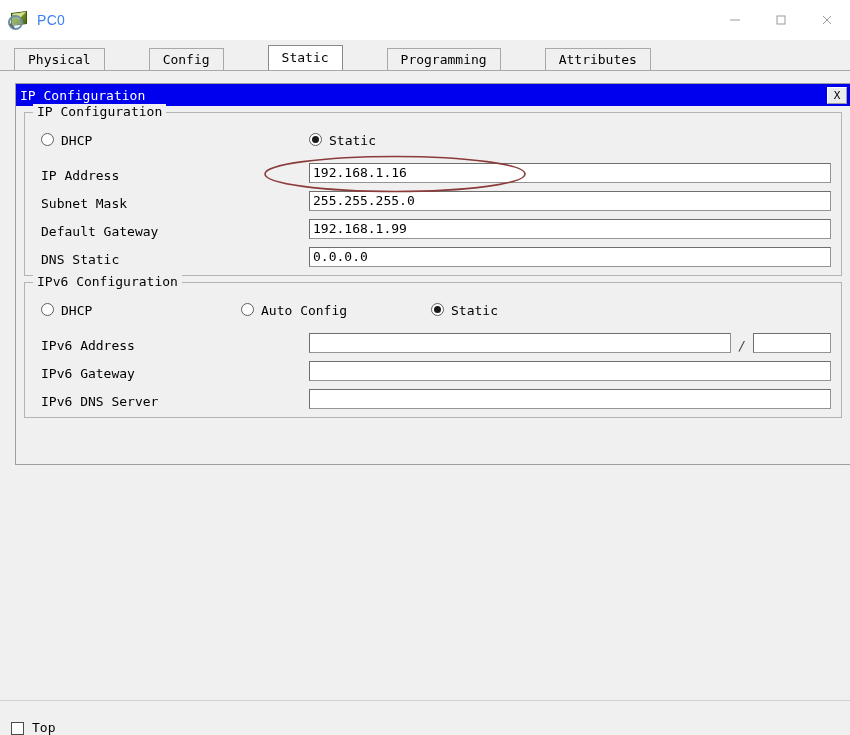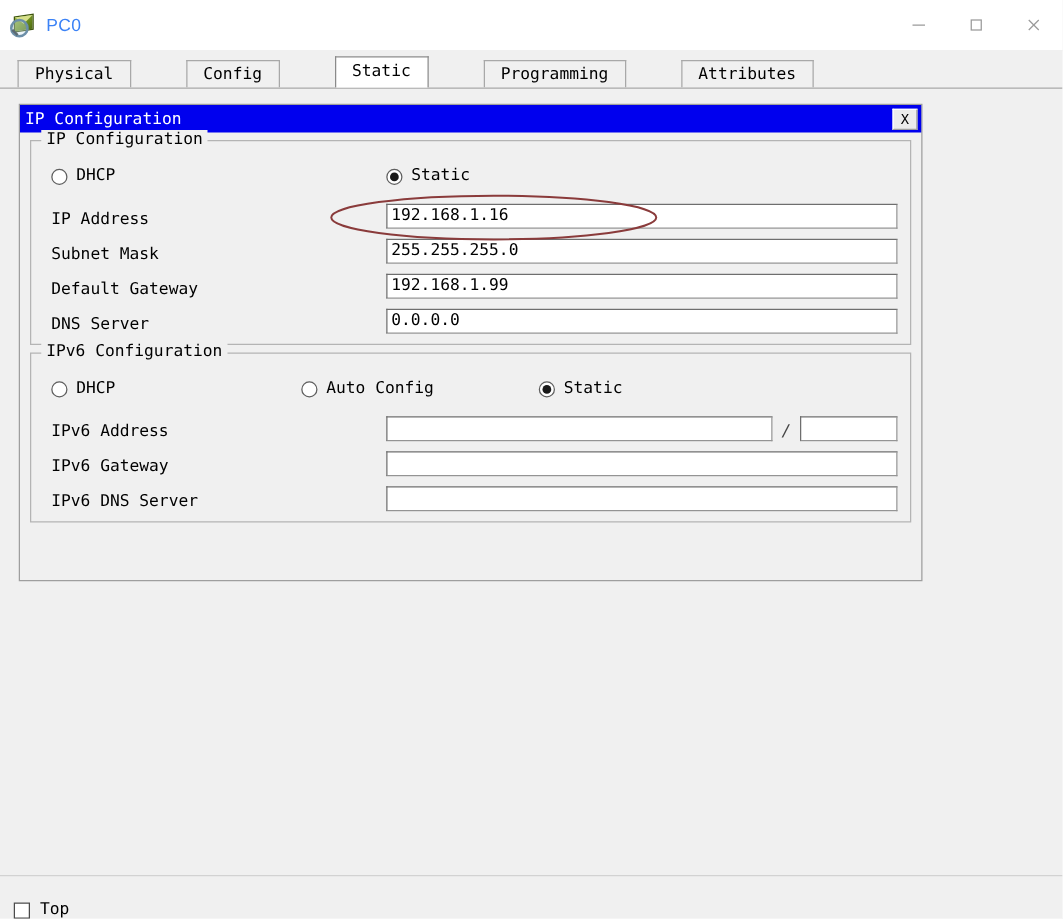--- a/index.html
+++ b/index.html
@@ -128,21 +128,21 @@
     width: 850px; height: 630px;
     background: #f0f0f0;
     border-top: 1px solid #a8a8a8;
     box-sizing: border-box;
   }
 
   
   .inner-frame {
     position: absolute;
     left: 15px; top: 12px;
-    width: 723px; height: 382px;
+    width: 836px; height: 382px;
     background: #f0f0f0;
     border: 1px solid #9e9e9e;
     box-sizing: border-box;
   }
   .dlg-titlebar {
     position: absolute;
     left: 0; top: 0;
     width: 100%; height: 22px;
     background: #0000ee;
     display: flex;
@@ -235,21 +235,21 @@
   
   .radio-row {
     display: flex;
     align-items: center;
     height: 26px;
     padding-left: 6px;
     margin-bottom: 2px;
   }
   .radio-item {
     display: flex;
-    align-items: flex-end;
+    align-items: flex-start;
     white-space: nowrap;
   }
   .radio {
     width: 13px; height: 13px;
     border-radius: 50%;
     border: 1px solid #5f5f5f;
     background: #ffffff;
     box-sizing: border-box;
     margin-right: 7px;
     position: relative;
@@ -375,21 +375,21 @@
             <div class="lbl">Subnet Mask</div>
             <div class="field">255.255.255.0</div>
           </div>
 
           <div class="row">
             <div class="lbl">Default Gateway</div>
             <div class="field">192.168.1.99</div>
           </div>
 
           <div class="row">
-            <div class="lbl">DNS Server</div>
+            <div class="lbl">DNS Static</div>
             <div class="field">0.0.0.0</div>
           </div>
 
         </div>
       </div>
 
       <div class="groupbox">
         <div class="legend">IPv6 Configuration</div>
         <div class="gb-inner">
 

